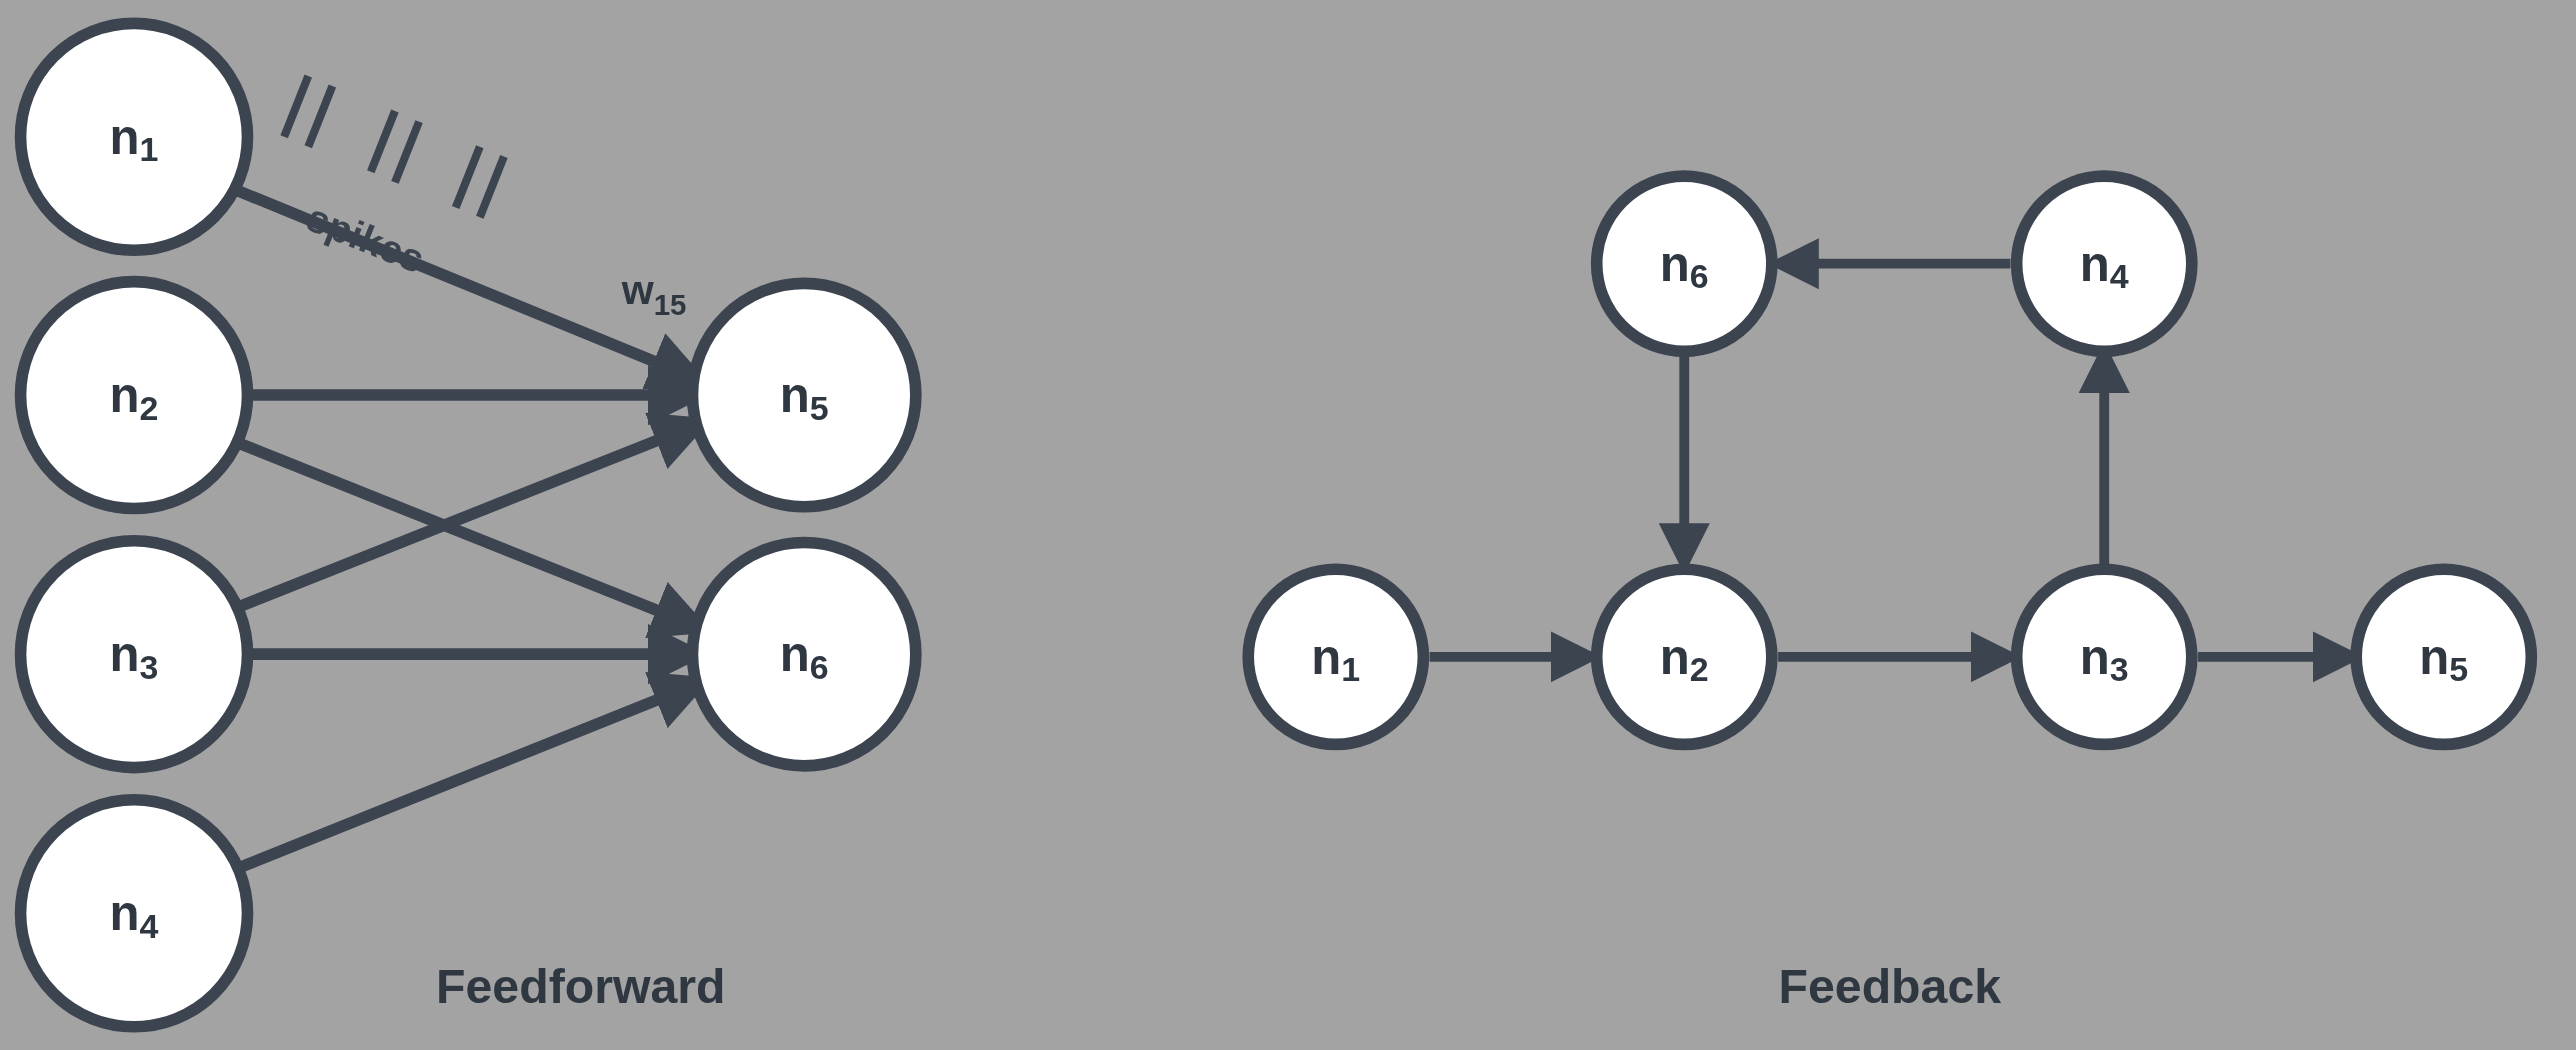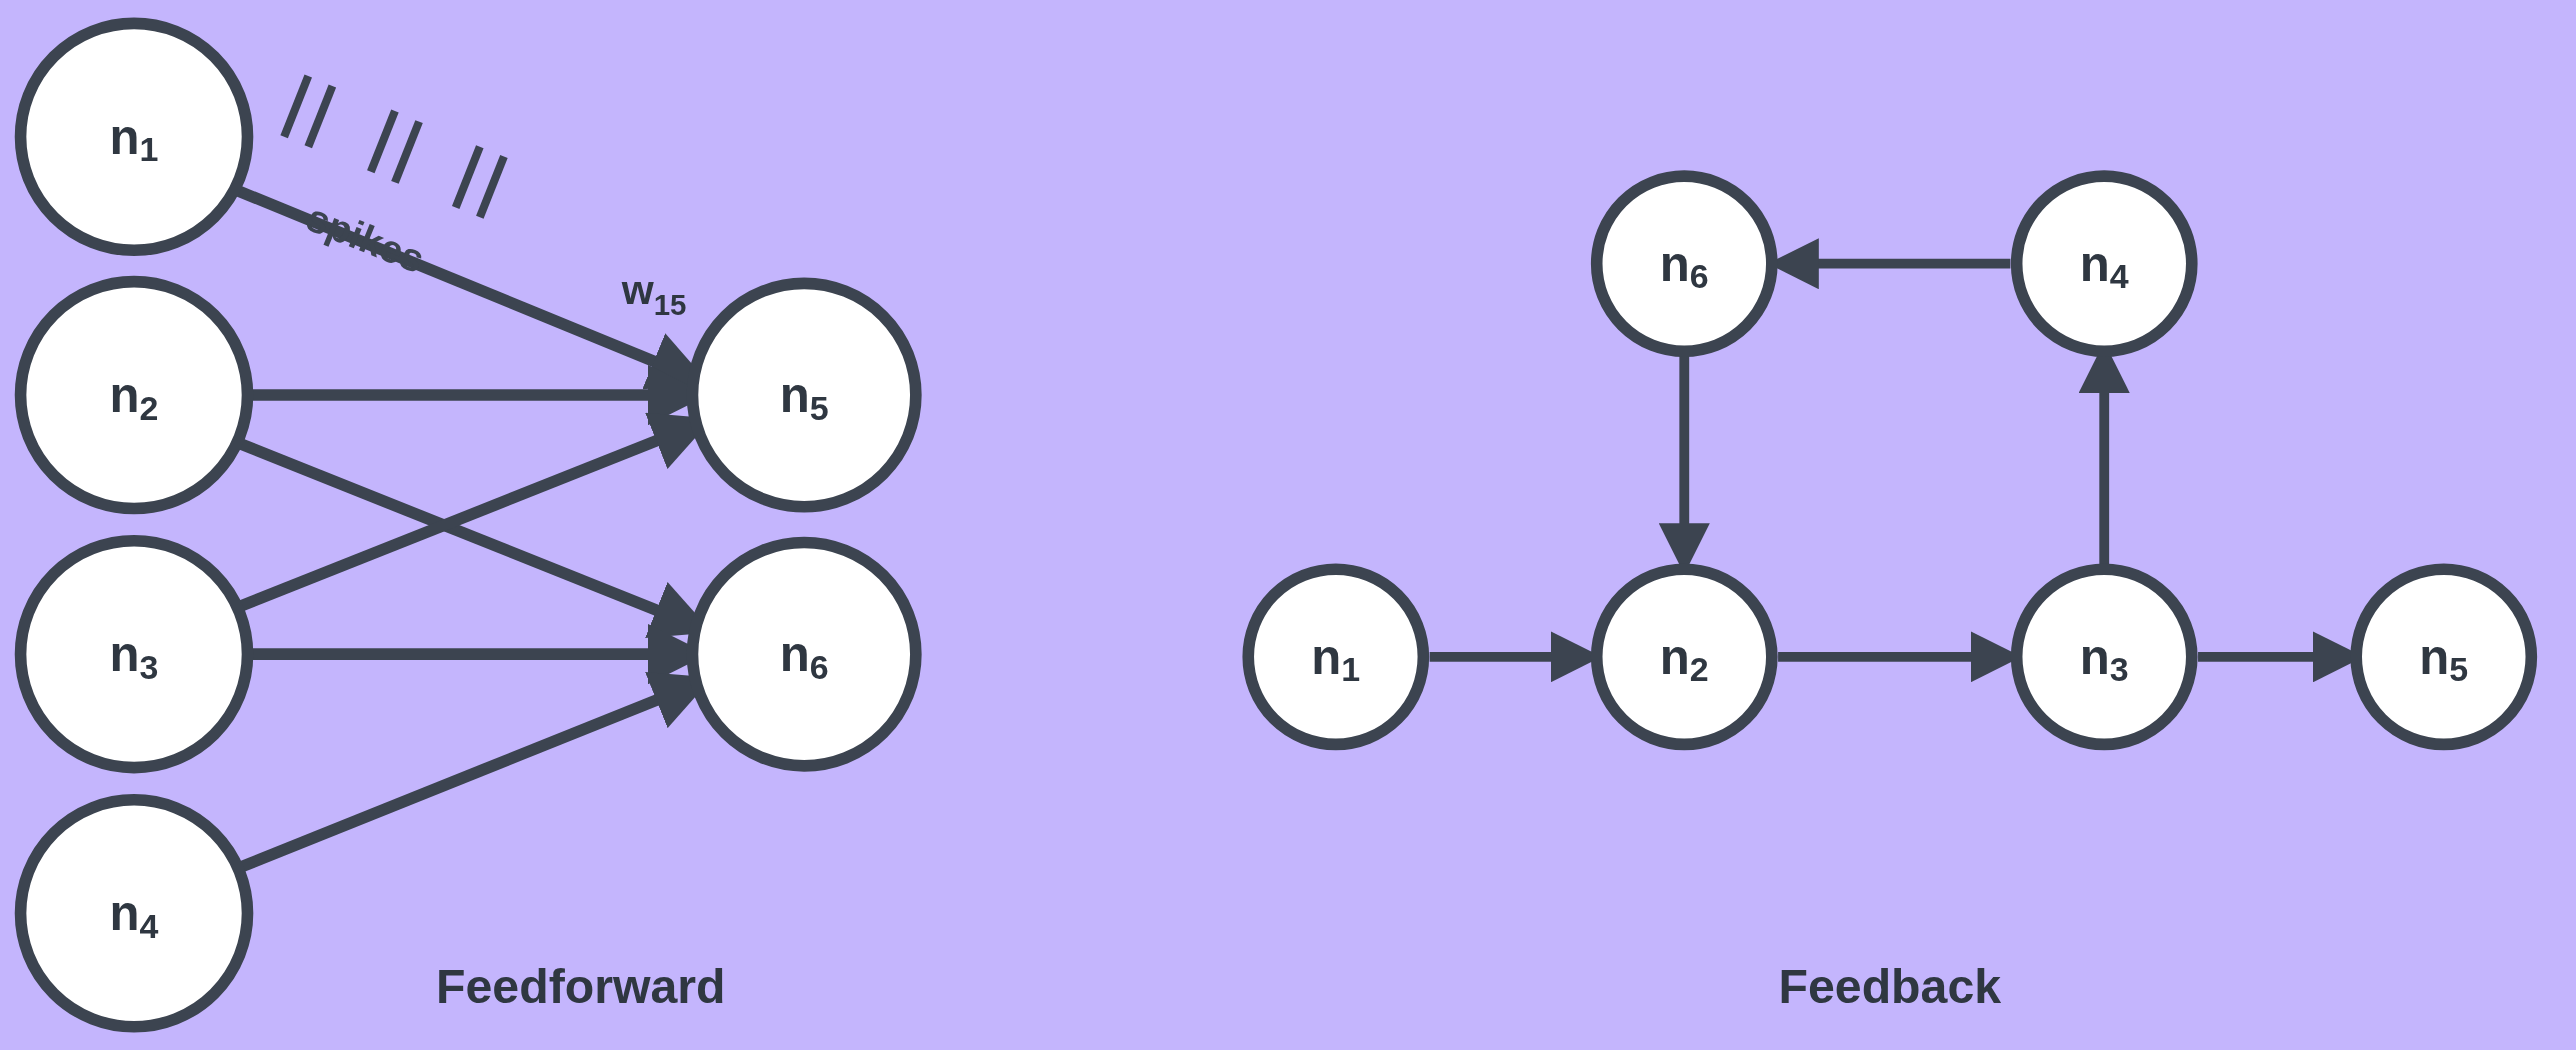--- a/index.html
+++ b/index.html
@@ -11,21 +11,21 @@
   body {
     width: 2576px;
     height: 1051px;
     overflow: hidden;
     font-family: "Liberation Sans", "DejaVu Sans", sans-serif;
   }
   #diagram-root {
     position: relative;
     width: 2576px;
     height: 1051px;
-    background: #c4b5fd;
+    background: #a3a3a3;
   }
   svg.canvas {
     position: absolute;
     top: 0;
     left: 0;
     width: 2576px;
     height: 1051px;
     display: block;
   }
   .node-circle {

